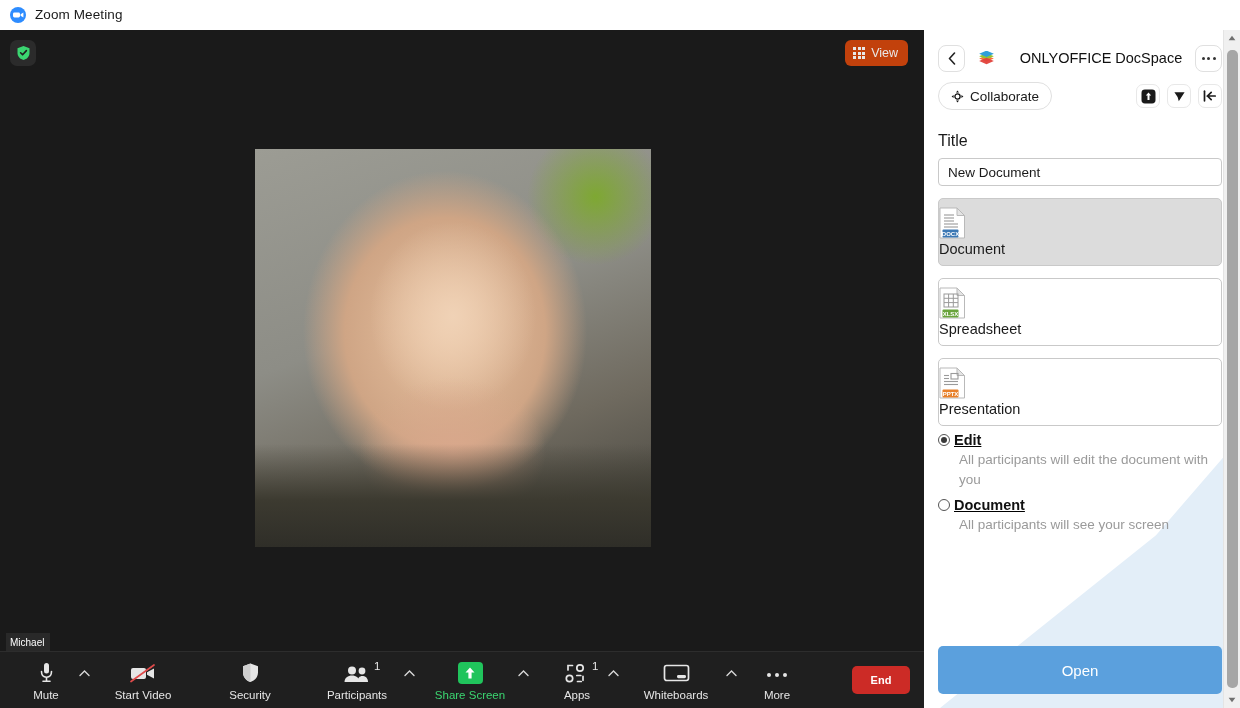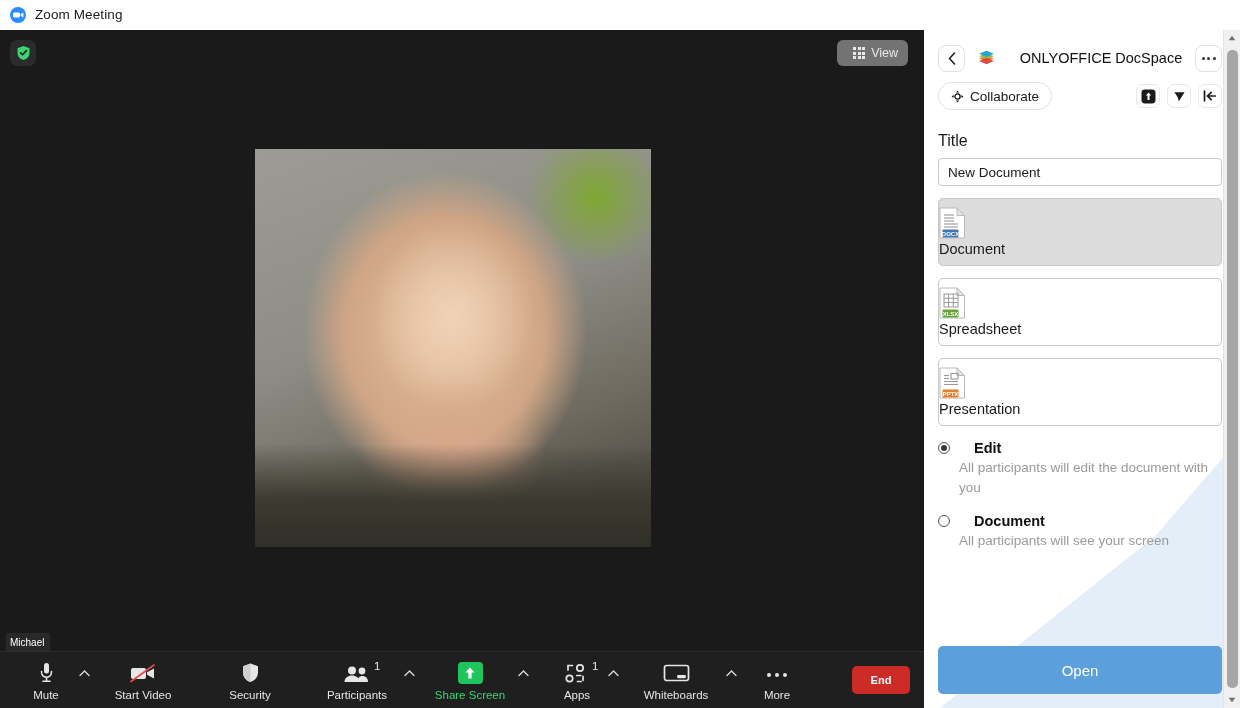--- a/index.html
+++ b/index.html
@@ -51,22 +51,22 @@
     display: flex; align-items: center; justify-content: center;
   }
   .shield-badge {
     position: absolute; left: 10px; top: 10px;
     width: 26px; height: 26px; border-radius: 7px;
     background: #2b2b2b;
     display: flex; align-items: center; justify-content: center;
   }
   .view-btn {
     position: absolute; right: 16px; top: 10px;
-    height: 26px; padding: 0 10px 0 16px; border-radius: 6px;
-    background: #737373; color: #e8e8e8;
+    height: 26px; padding: 0 10px 0 8px; border-radius: 6px;
+    background: #c2410c; color: #e8e8e8;
     display: flex; align-items: center; gap: 6px;
     font-size: 12.5px; cursor: pointer;
   }
   .grid-icon {
     display: inline-grid; grid-template-columns: repeat(3, 3px);
     grid-template-rows: repeat(3, 3px); gap: 1.5px;
   }
   .grid-icon i { background: #e8e8e8; display: block; width: 3px; height: 3px; }
 
   .video-tile {
@@ -225,21 +225,21 @@
     cursor: pointer;
   }
   .doctype.selected { background: #dcdcdc; }
   .doctype .dt-label { font-size: 14.5px; color: #1a1a1a; }
 
   .access-title {
     margin-top: 26px;
     font-size: 15px; font-weight: bold; color: #111111;
     line-height: 1.33; width: 250px;
   }
-  .radio-row { display: flex; align-items: center; gap: 24px; margin-top: 14px; }
+  .radio-row { display: flex; align-items: center; gap: 4px; margin-top: 6px; text-decoration: underline; }
   .radio {
     width: 12px; height: 12px; border-radius: 50%;
     border: 1.5px solid #555555; background: #ffffff;
     display: flex; align-items: center; justify-content: center;
     flex: 0 0 auto; cursor: pointer;
   }
   .radio.checked::after {
     content: ""; width: 6px; height: 6px; border-radius: 50%; background: #3a3a3a;
   }
   .radio-label { font-size: 14.5px; font-weight: bold; color: #111111; }

